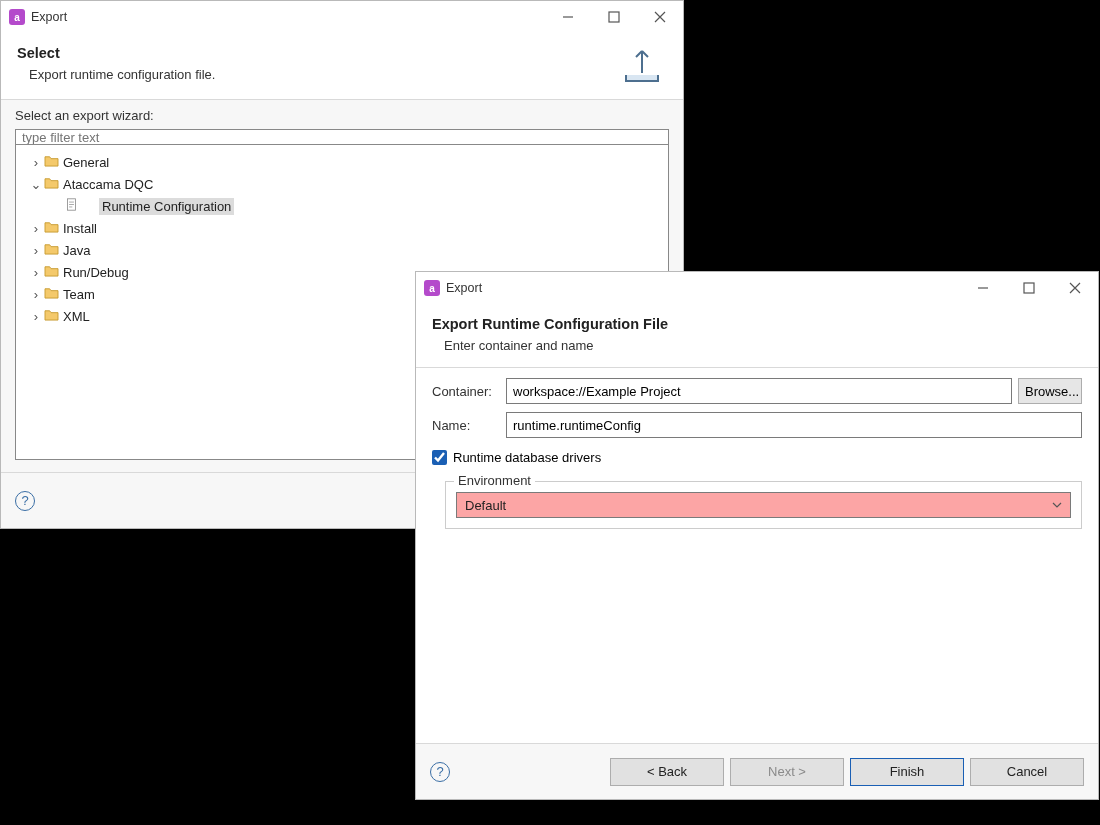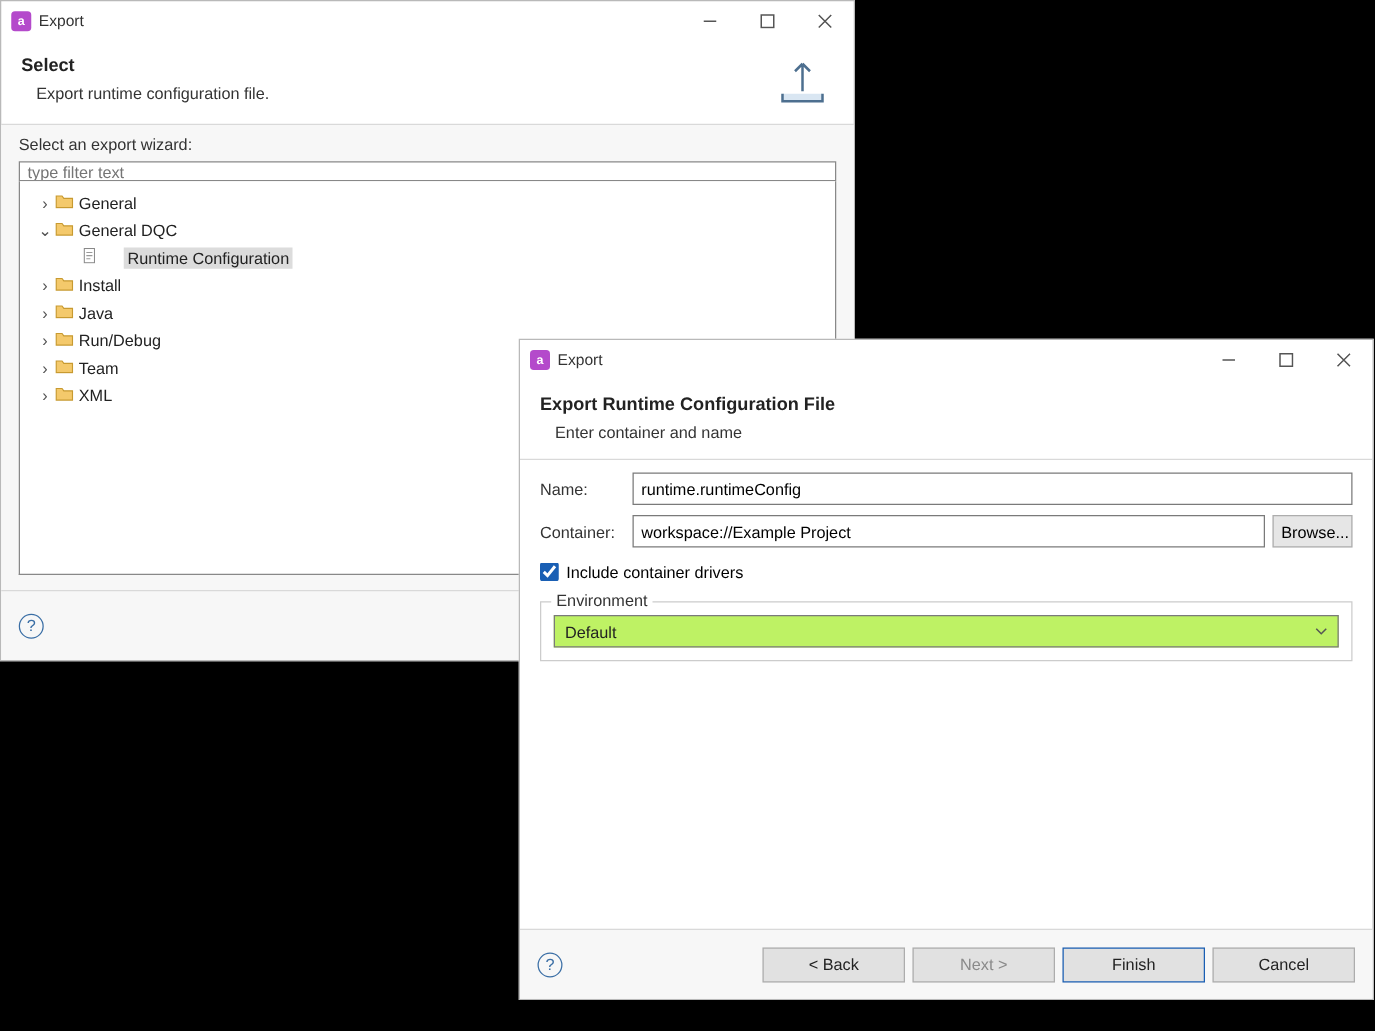--- a/index.html
+++ b/index.html
@@ -37,23 +37,23 @@
   .btn.primary { border-color:#1a5fb4; background:#fff; }
   .btn.primary2 { border-color:#1a5fb4; }
 
   .body2 { padding:10px 16px; flex:1; display:flex; flex-direction:column; }
   .form-row { display:flex; align-items:center; margin-bottom:8px; font-size:13px; color:#333; }
   .form-row .lab { width:74px; }
   .form-row input[type=text] { flex:1; height:26px; border:1px solid #7a7a7a; background:#fff; padding:0 6px; font-size:13px; }
   .browse { height:26px; width:64px; border:1px solid #adadad; background:#e6e6e6; font-size:13px; margin-left:6px; }
   .chk-row { display:flex; align-items:center; font-size:13px; margin:4px 0 10px 0; }
   .chk-row input { width:15px; height:15px; margin:0 6px 0 0; accent-color:#1a5fb4; }
-  .group { border:1px solid #ccc; padding:10px; position:relative; margin-top:6px; }
+  .group { border:1px solid #ccc; padding:10px; position:relative; margin-top:6px;margin-left:13px; }
   .group-legend { position:absolute; top:-9px; left:8px; background:#fff; padding:0 4px; font-size:13px; color:#333; }
-  .dropdown { width:100%; height:26px; border:1px solid #7a7a7a; background:#bef264; display:flex; align-items:center; padding:0 8px; font-size:13px; color:#222;justify-content:center; }
+  .dropdown { width:100%; height:26px; border:1px solid #7a7a7a; background:#fca5a5; display:flex; align-items:center; padding:0 8px; font-size:13px; color:#222;justify-content:center; }
   .dropdown .spacer { flex:1; }
 </style>
 </head>
 <body>
 
 <div class="window" style="left:0; top:0; width:684px; height:529px;">
   <div class="titlebar">
     <div class="icon">a</div>
     <span>Export</span>
     <div class="spacer"></div>
@@ -95,21 +95,21 @@
           <span class="fld-icon"><svg viewBox="0 0 16 14">
               <path d="M1 3h5l1.5 2H15v8H1z" fill="#f4c96b" stroke="#c89a30"></path>
             </svg></span>
           <span>General</span>
         </div>
         <div class="node" style="padding-left: 8px;">
           <span class="exp">⌄</span>
           <span class="fld-icon"><svg viewBox="0 0 16 14">
               <path d="M1 3h5l1.5 2H15v8H1z" fill="#f4c96b" stroke="#c89a30"></path>
             </svg></span>
-          <span>General DQC</span>
+          <span>Ataccama DQC</span>
         </div>
         <div class="node" style="padding-left: 28px;">
           <span class="exp"></span>
           <span class="doc-icon"><svg viewBox="0 0 14 16">
               <rect x="2" y="1" width="10" height="14" fill="#fff" stroke="#888"></rect>
               <path d="M4 5h6M4 8h6M4 11h4" stroke="#999"></path>
             </svg></span>
           <span class="selected">Runtime Configuration</span>
         </div>
         <div class="node" style="padding-left: 8px;">
@@ -180,31 +180,31 @@
   </div>
   <div class="header">
     <div class="header-text">
       <h2>Export Runtime Configuration File</h2>
       <p>Enter container and name</p>
     </div>
   </div>
   <div class="sep"></div>
   <div class="body2">
     <div class="form-row">
-      <div class="lab">Name:</div>
-      <input type="text" value="runtime.runtimeConfig" style="">
-    </div>
-    <div class="form-row">
       <div class="lab">Container:</div>
       <input type="text" value="workspace://Example Project" style="">
       <button class="browse">Browse...</button>
     </div>
+    <div class="form-row">
+      <div class="lab">Name:</div>
+      <input type="text" value="runtime.runtimeConfig" style="">
+    </div>
     <div class="chk-row">
       <input type="checkbox" checked="" style="">
-      <span>Include container drivers</span>
+      <span>Runtime database drivers</span>
     </div>
     <div class="group">
       <div class="group-legend">Environment</div>
       <div class="dropdown">
         <span>Default</span>
         <div class="spacer"></div>
         <span><svg width="10" height="10">
               <path d="M1 3l4 4 4-4" stroke="#555" fill="none" stroke-width="1.2"></path>
             </svg></span>
       </div>

